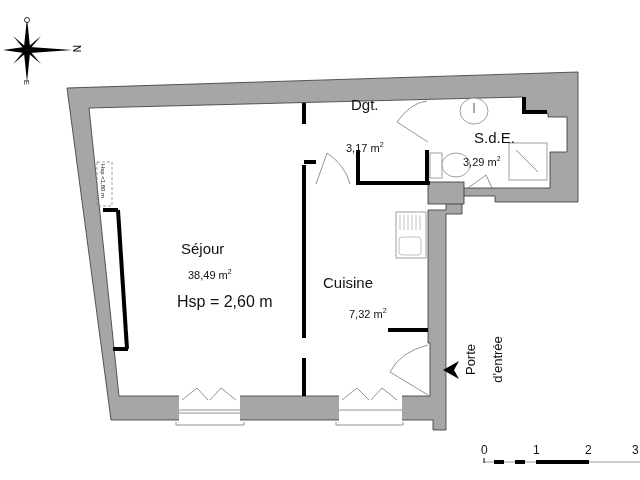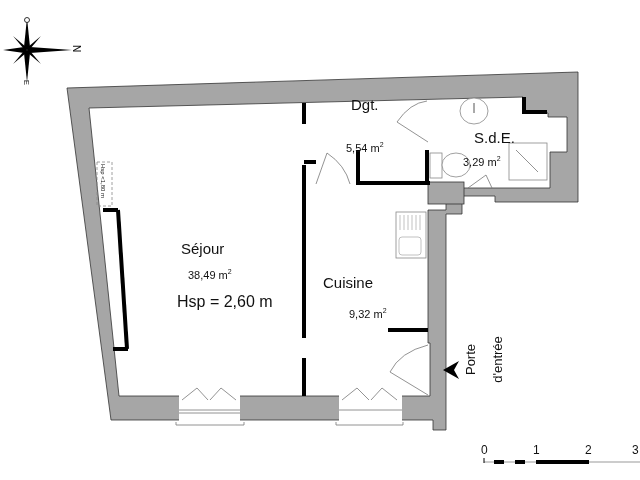--- a/index.html
+++ b/index.html
@@ -103,27 +103,27 @@
 </svg>
 
 <div class="lbl" style="left:73px;top:43px;font-size:10px;transform:rotate(90deg);">N</div>
 <div class="lbl" style="left:24px;top:78px;font-size:8px;transform:rotate(90deg);">E</div>
 
 <div class="lbl room-name" style="left:181px;top:240px;">Séjour</div>
 <div class="lbl room-area" style="left:188px;top:268px;"><span>38,49 m</span><sup>2</sup></div>
 <div class="lbl room-area" style="left:177px;top:293px;font-size:16px;">Hsp = 2,60 m</div>
 
 <div class="lbl room-name" style="left:351px;top:96px;">Dgt.</div>
-<div class="lbl room-area" style="left:346px;top:141px;"><span>5,54 m</span><sup>2</sup></div>
+<div class="lbl room-area" style="left:346px;top:141px;"><span>3,17 m</span><sup>2</sup></div>
 
 <div class="lbl room-name" style="left:462px;top:129px;margin-left:12px;">S.d.E.</div>
 <div class="lbl room-area" style="left:463px;top:155px;"><span>3,29 m</span><sup>2</sup></div>
 
 <div class="lbl room-name" style="left:323px;top:274px;">Cuisine</div>
-<div class="lbl room-area" style="left:349px;top:307px;"><span>9,32 m</span><sup>2</sup></div>
+<div class="lbl room-area" style="left:349px;top:307px;"><span>7,32 m</span><sup>2</sup></div>
 
 <div class="lbl" style="left:86px;top:178px;font-size:6px;transform:rotate(90deg);">Hsp &lt;1,80 m</div>
 
 <div class="lbl" style="left:455px;top:352px;font-size:13px;transform:rotate(-90deg);transform-origin:center;">Porte</div>
 <div class="lbl" style="left:474px;top:352px;font-size:13px;transform:rotate(-90deg);transform-origin:center;">d'entrée</div>
 
 <div class="lbl" style="left:481px;top:443px;font-size:12px;">0</div>
 <div class="lbl" style="left:533px;top:443px;font-size:12px;">1</div>
 <div class="lbl" style="left:585px;top:443px;font-size:12px;">2</div>
 <div class="lbl" style="left:632px;top:443px;font-size:12px;">3</div>

